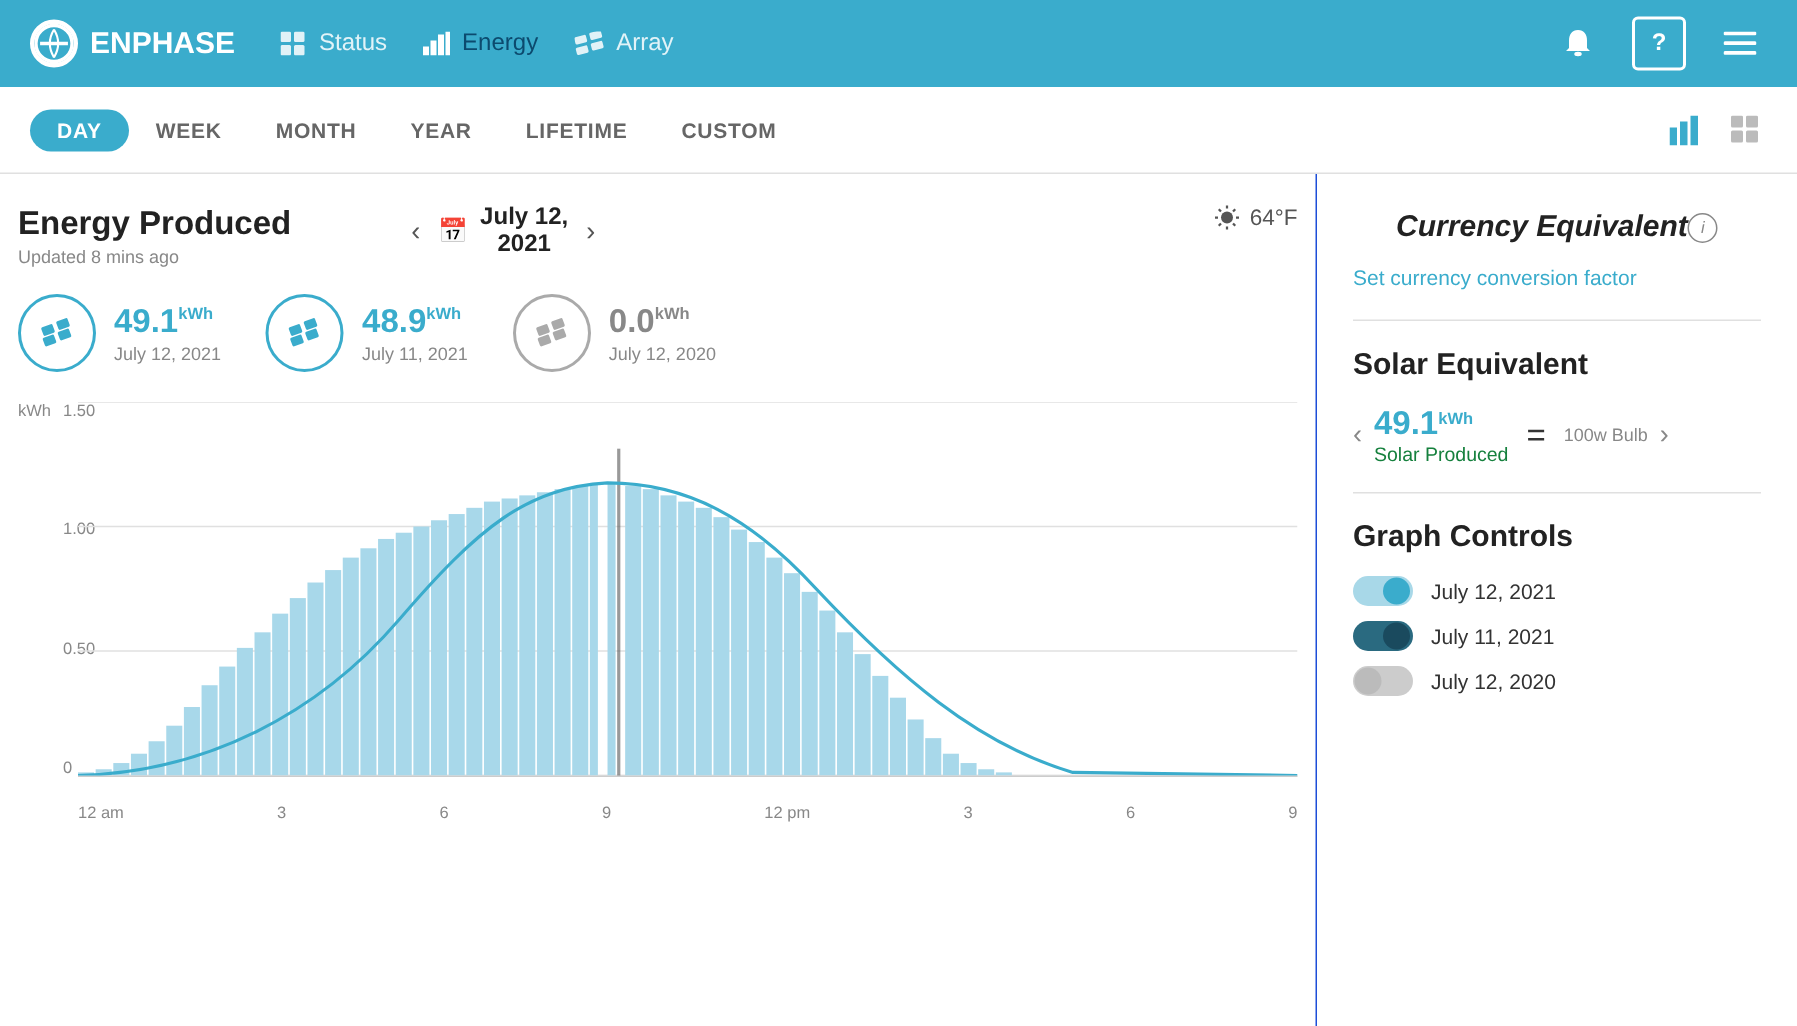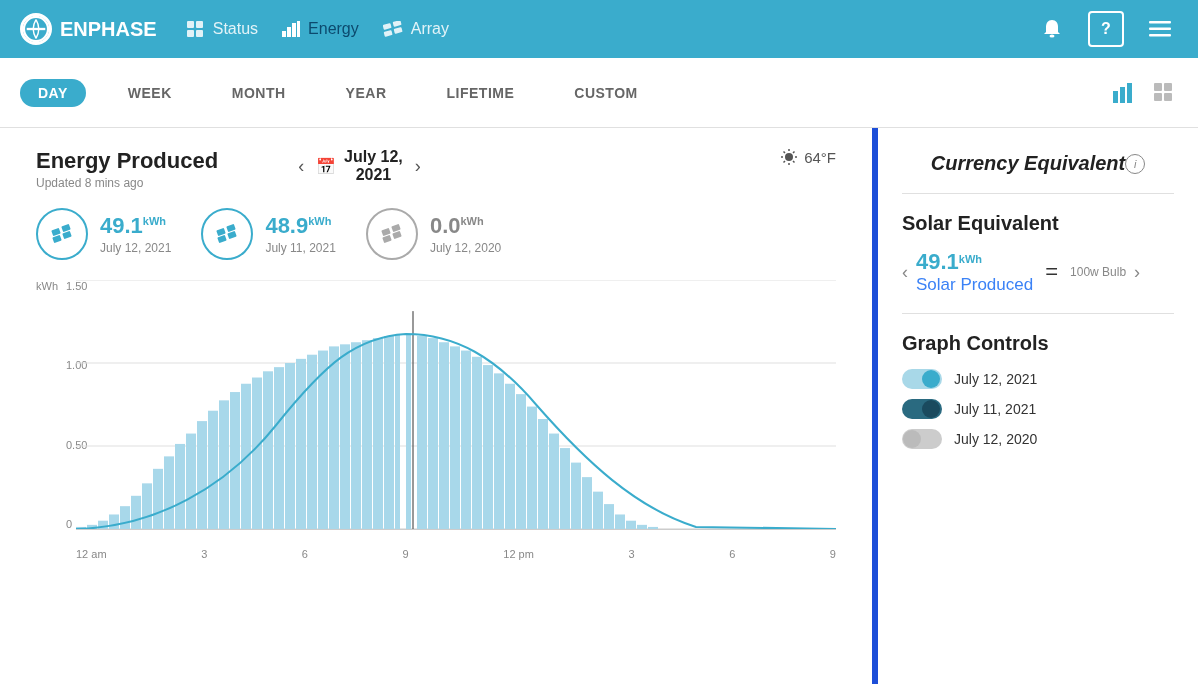--- a/index.html
+++ b/index.html
@@ -80,23 +80,23 @@
       font-weight: bold;
       font-size: 16px;
     }
 
     
     .period-bar {
       background: white;
       display: flex;
       align-items: center;
       padding: 0 20px;
-      height: 70px;
+      height: 58px;
       border-bottom: 1px solid #e0e0e0;
-      gap: 24px;
+      gap: 0;
     }
     .period-tab {
       padding: 6px 18px;
       border-radius: 20px;
       font-size: 14px;
       font-weight: 600;
       cursor: pointer;
       color: #666;
       letter-spacing: 0.5px;
     }
@@ -119,23 +119,23 @@
       justify-content: center;
     }
 
     
     .main-content {
       display: flex;
       height: calc(684px - 58px - 58px);
     }
     .left-panel {
       flex: 1;
-      padding: 20px 36px;
+      padding: 20px 12px;
       background: white;
-      border-right: 6px solid #1d4ed8;
+      border-right: 1px solid #1d4ed8;
     }
     .right-panel {
       width: 320px;
       background: white;
       padding: 24px;
     }
 
     
     .energy-header {
       display: flex;
@@ -333,22 +333,22 @@
       font-weight: 700;
       color: #3aaccc;
     }
     .solar-unit {
       font-size: 11px;
       color: #3aaccc;
       font-weight: 600;
       vertical-align: super;
     }
     .solar-sub {
-      font-size: 17px;
-      color: #3b82f6;
+      font-size: 13px;
+      color: #15803d;
       display: block;
     }
     .equals-sign {
       font-size: 22px;
       font-weight: 300;
       color: #333;
       margin: 0 4px;
     }
     .nights-value {
       font-size: 26px;
@@ -659,20 +659,23 @@
     </div>
 
   </div>
 
   <div class="right-panel">
 
     <div class="info-row">
       <h3 class="section-title" style="margin-bottom:0;">Currency Equivalent</h3>
       <div class="info-icon">i</div>
     </div>
+    <div style="margin-top:14px;">
+      <a class="currency-link">Set currency conversion factor</a>
+    </div>
 
     <hr class="divider">
 
     <h3 class="section-title">Solar Equivalent</h3>
     <div class="solar-equiv">
       <span class="solar-arrow">‹</span>
       <div>
         <span class="solar-value">49.1</span><span class="solar-unit">kWh</span>
         <span class="solar-sub">Solar Produced</span>
       </div>

